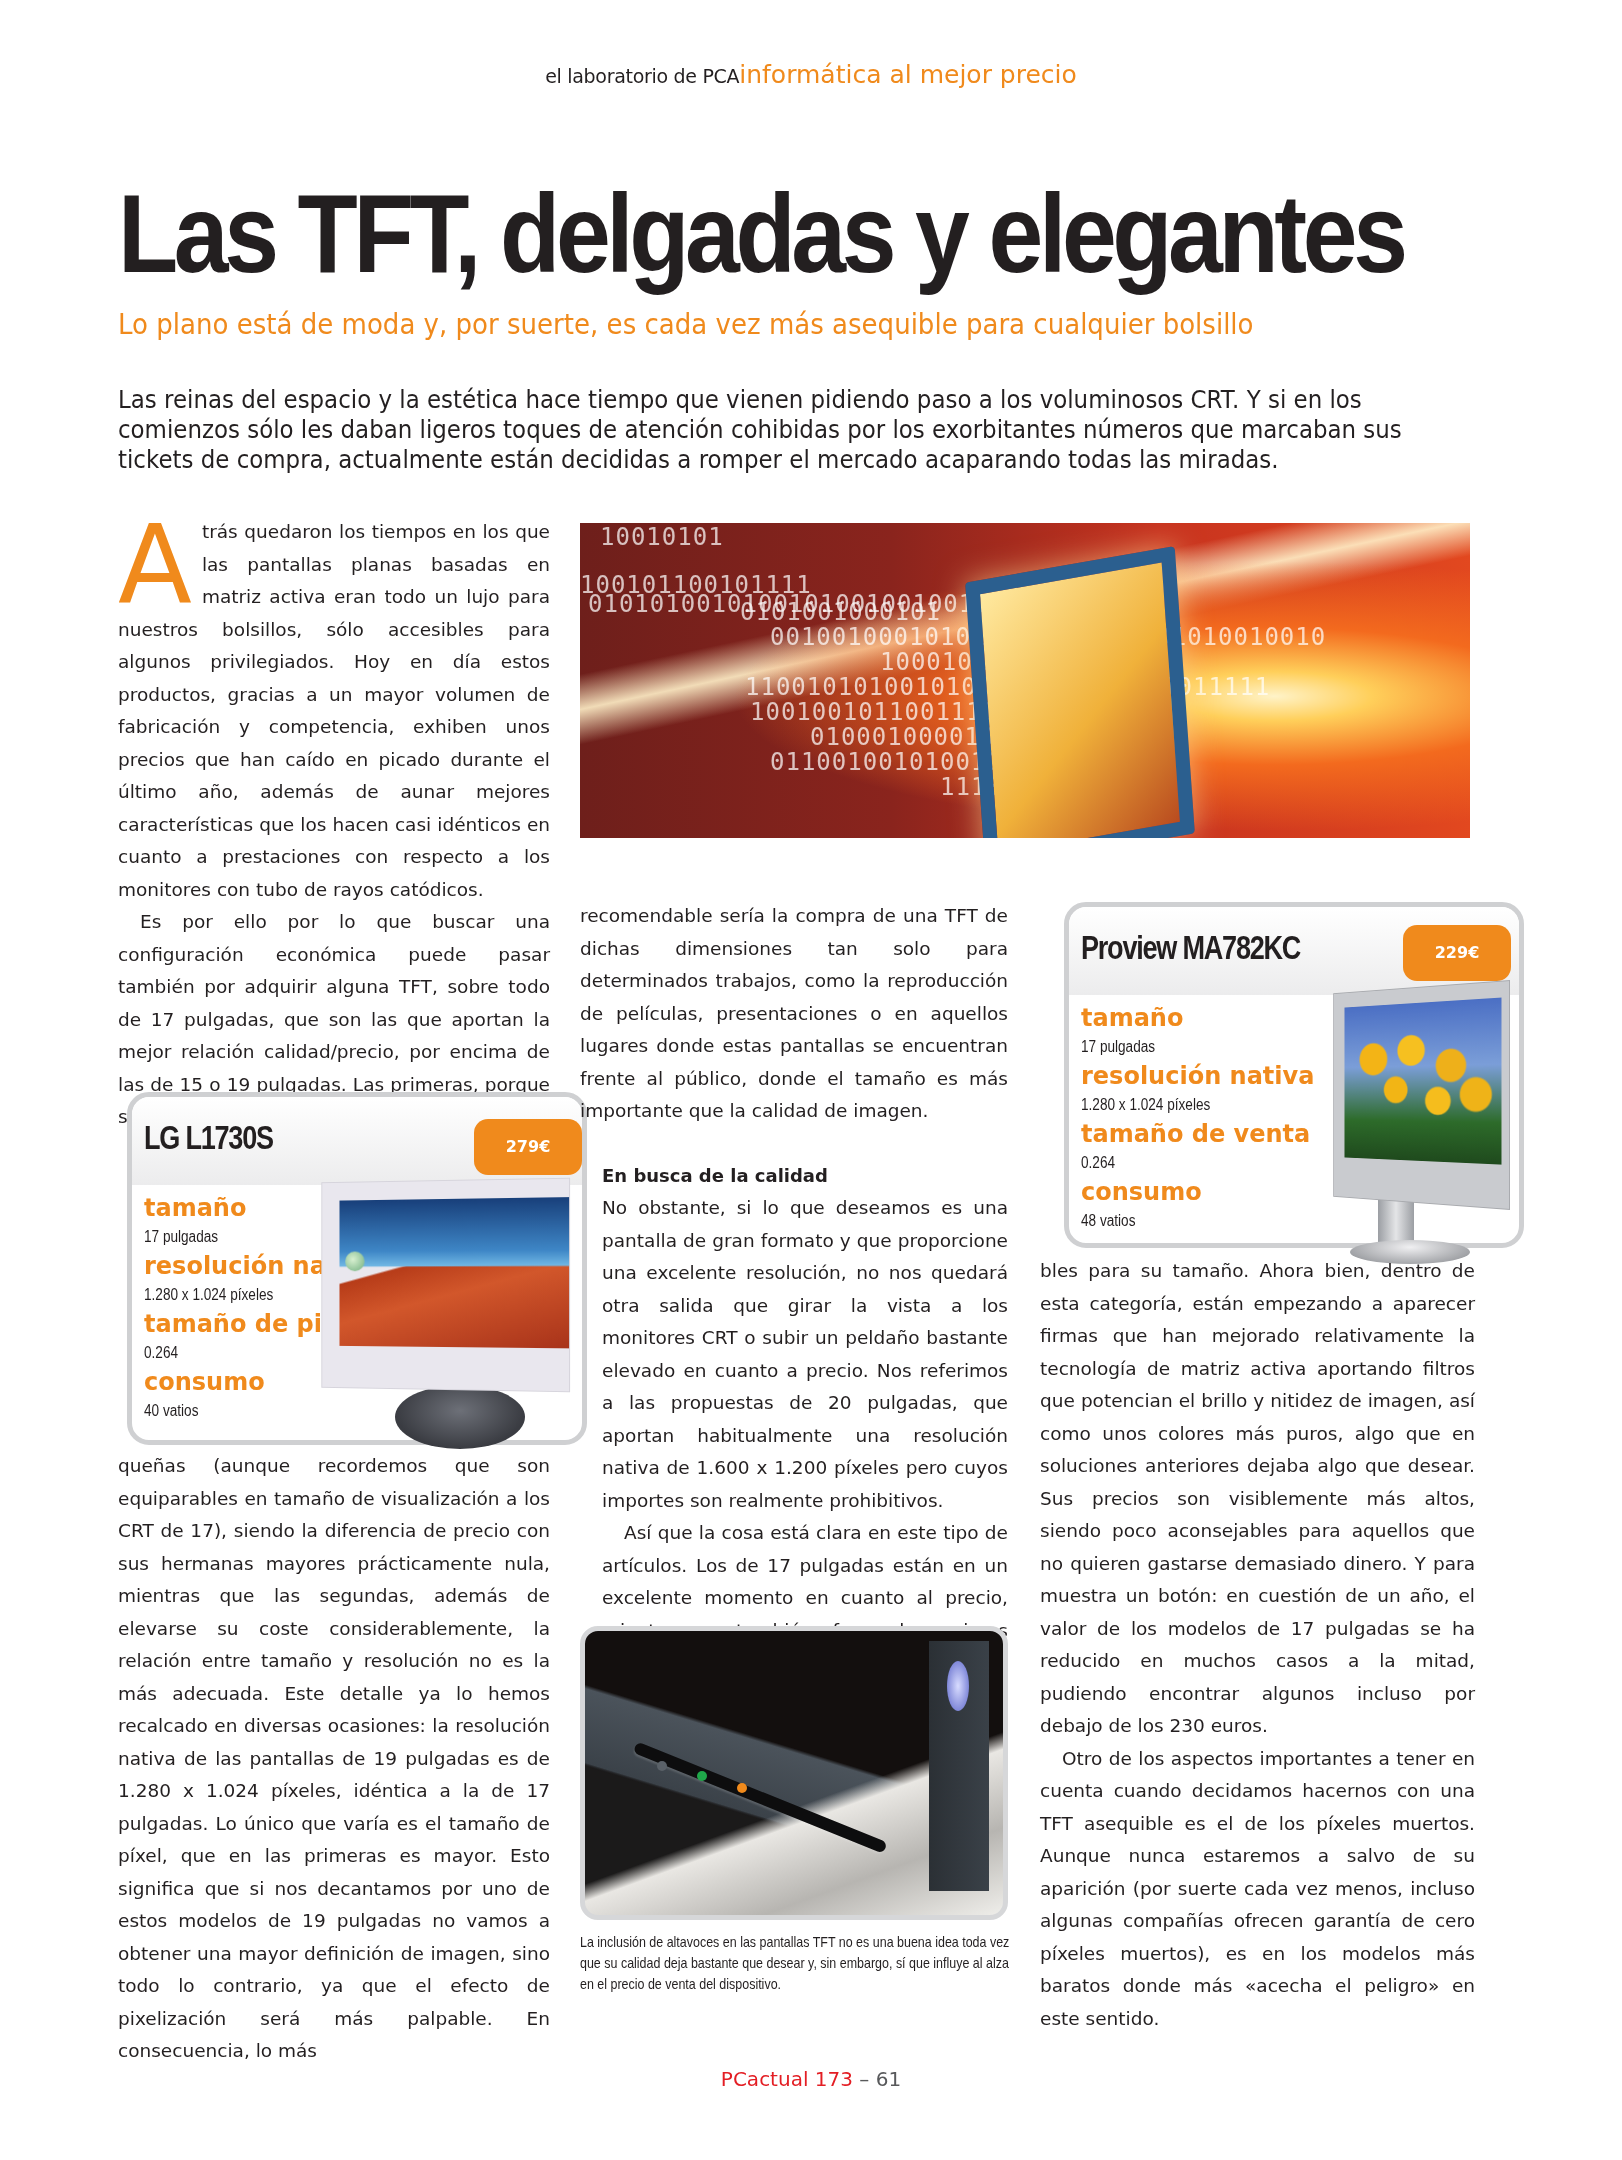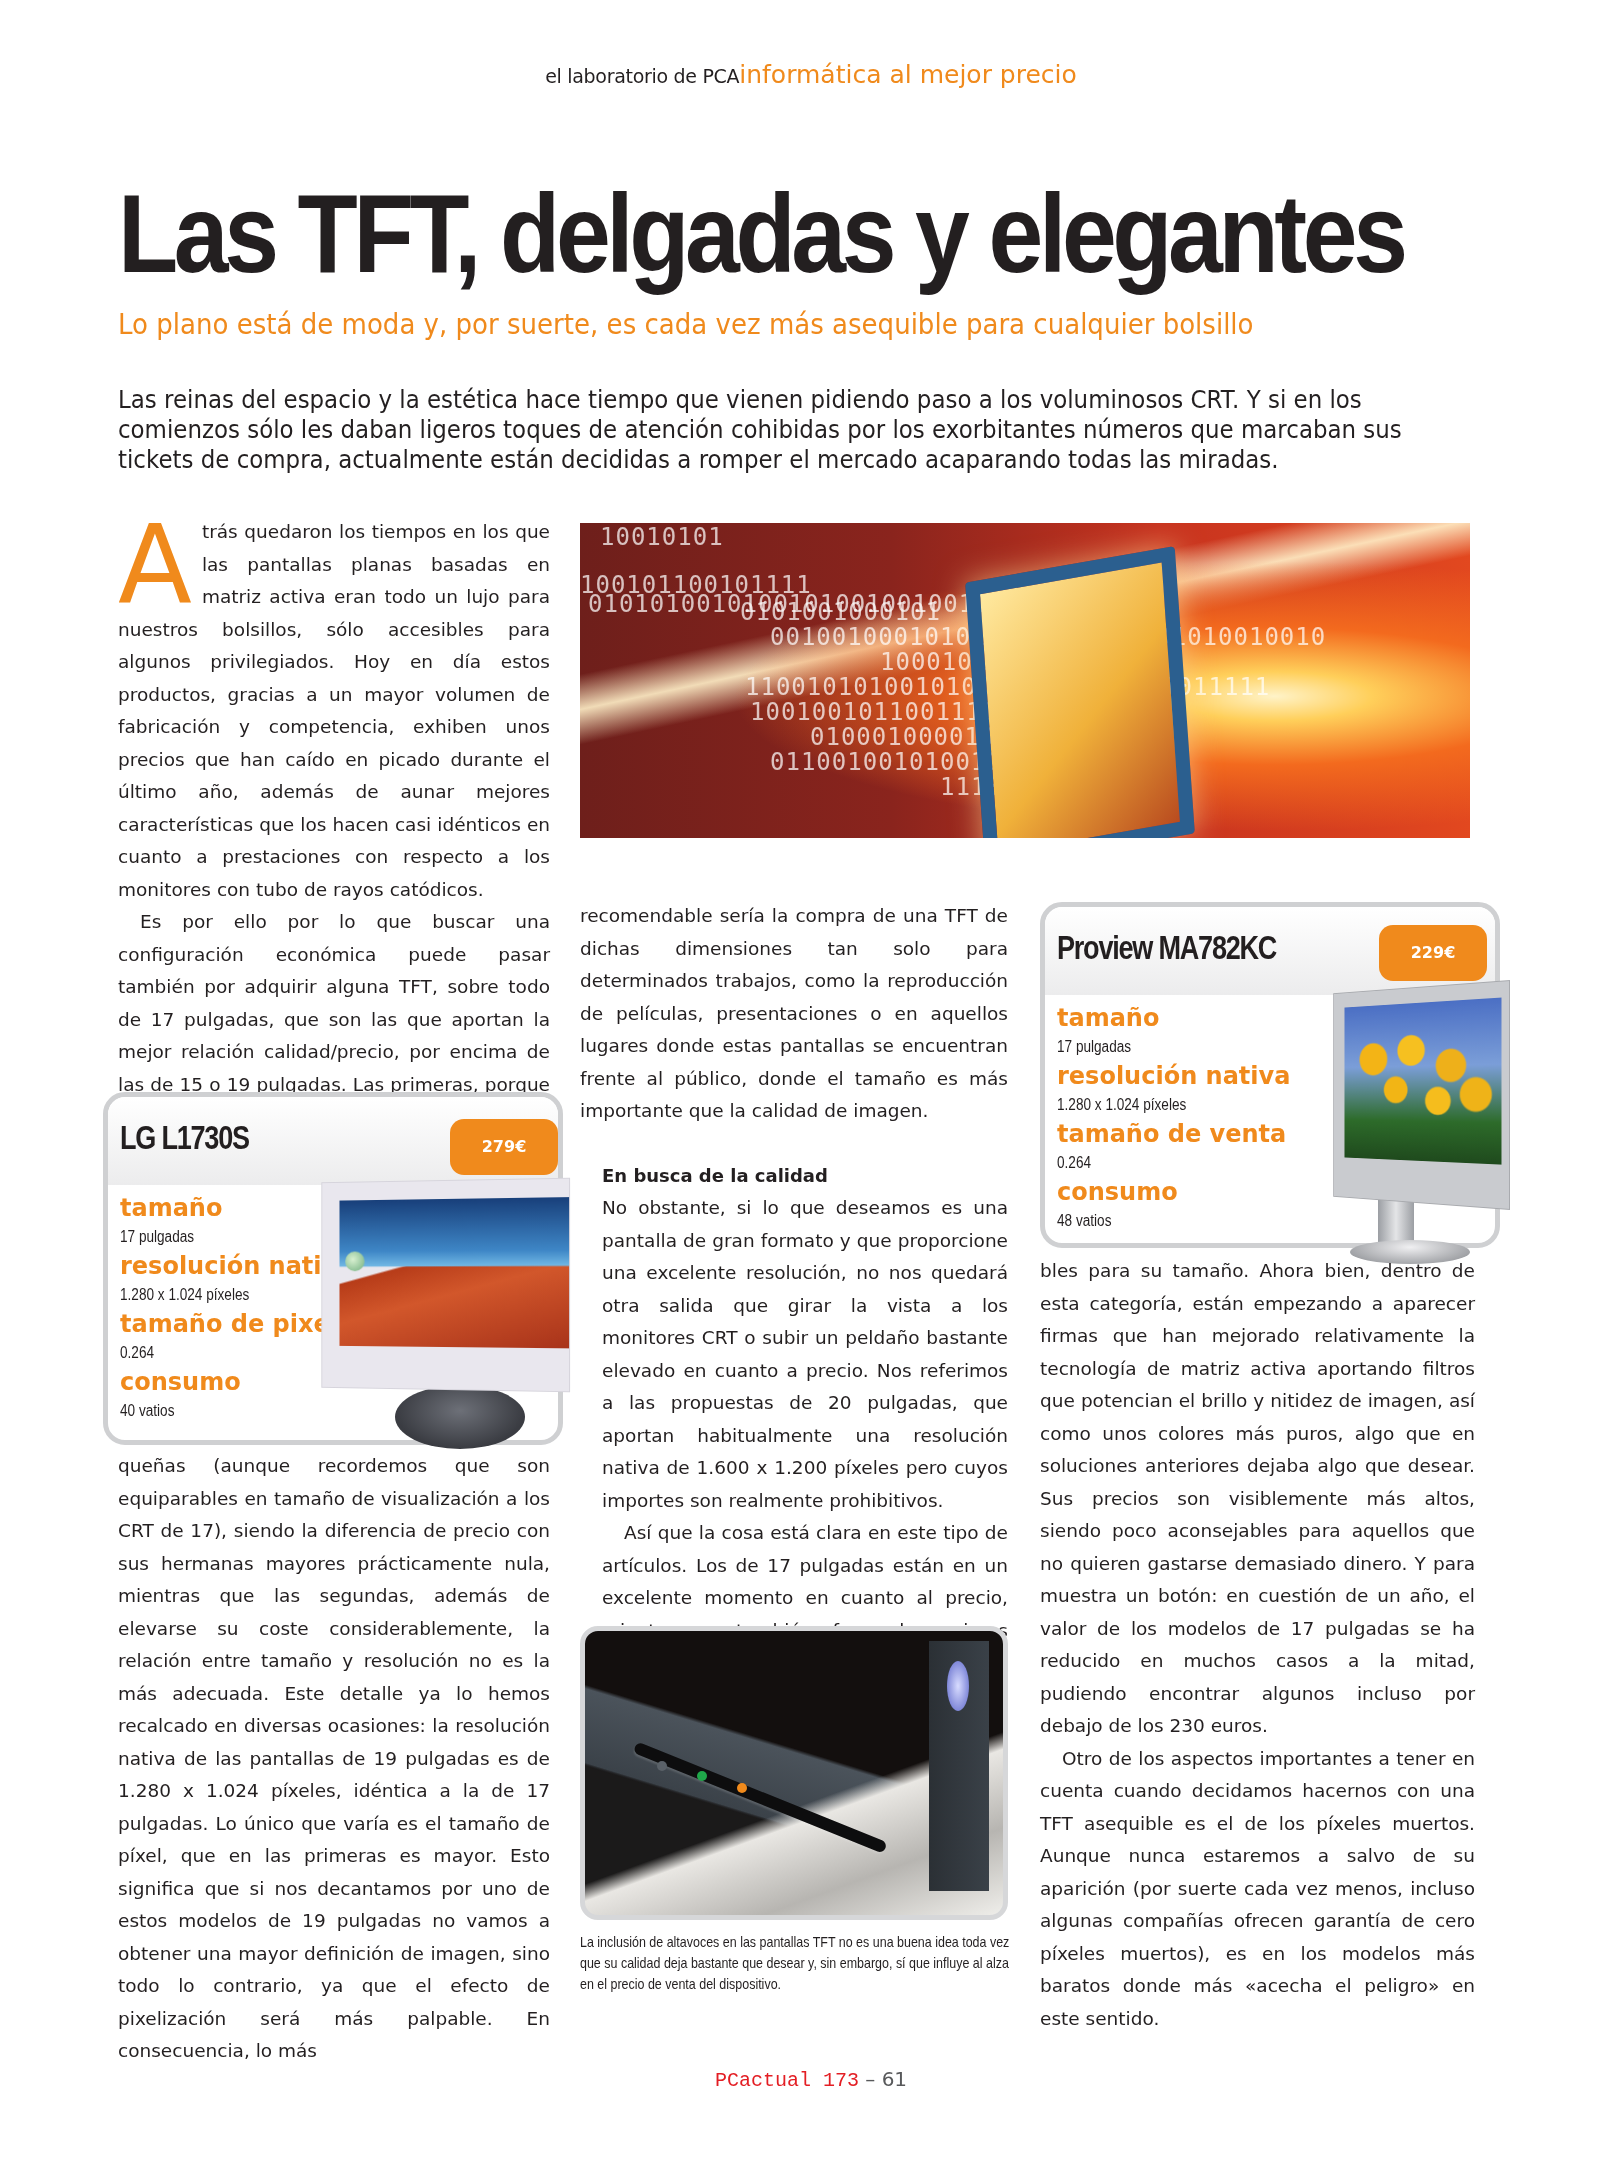--- a/index.html
+++ b/index.html
@@ -31,21 +31,21 @@
     background:
       radial-gradient(ellipse at 78% 55%, #fff3c8 0%, #ffcf5a 10%, #f36a1e 28%, rgba(200,40,20,0.0) 55%),
       linear-gradient(168deg, rgba(255,255,255,0) 30%, rgba(255,240,200,0.9) 37%, rgba(255,255,255,0) 44%),
       linear-gradient(90deg, #6e1f1b 0%, #8a241d 35%, #c7331f 65%, #e2481f 100%); }
   .hero .bits { position: absolute; font-family: "DejaVu Sans Mono", monospace; color: rgba(255,255,255,0.72); font-size: 24px; letter-spacing: 1px; white-space: nowrap; }
   .hero .monitor { position: absolute; left: 395px; top: 40px; width: 210px; height: 290px; border: 14px solid #2b5f8f; border-radius: 4px; transform: skewY(-6deg) rotate(-4deg);
     background: linear-gradient(135deg, #ffe9a0, #f0b13a 55%, #b94b1f); box-shadow: 0 0 30px rgba(255,220,150,0.6); }
   .hero .monitor-stand { position: absolute; left: 470px; top: 320px; width: 110px; height: 40px; background: #2d5a86; border-radius: 50% 50% 10px 10px; transform: skewX(-20deg); }
 
   
-  .card { border: 5px solid #cfd0d2; border-radius: 22px; background: #fff; overflow: visible; }
+  .card { border: 5px solid #cfd0d2; border-radius: 22px; background: #fff; overflow: visible; margin-left: 24px; }
   .card .card-head { height: 88px; border-radius: 18px 18px 0 0; background: linear-gradient(180deg, #ffffff 0%, #ececed 100%); position: relative; }
   .card .card-title { position: absolute; left: 12px; top: 22px; font-family: "Liberation Sans", sans-serif; font-weight: bold; font-size: 33px; letter-spacing: -1.5px; color: #231f20; transform: scaleX(0.82); transform-origin: left top; white-space: nowrap; }
   .card .price { position: absolute; width: 108px; height: 56px; border-radius: 14px; background: #f08a1c; color: #fff; font-weight: bold; font-size: 16px; line-height: 56px; text-align: center; }
   .card .specs { padding: 8px 0 0 12px; }
   .card .spec-label { color: #f08a1c; font-weight: bold; font-size: 24px; line-height: 30px; }
   .card .spec-value { font-family: "Liberation Sans", sans-serif; font-size: 16px; line-height: 28px; color: #231f20; transform: scaleX(0.85); transform-origin: left; white-space: nowrap; }
 
   .card-lg { left: 103px; top: 1092px; width: 460px; height: 353px; }
   .card-lg .price { right: 0px; top: 22px; }
   .card-pv { left: 1040px; top: 902px; width: 460px; height: 346px; }
@@ -86,21 +86,21 @@
   .photo .groove { position: absolute; left: 50px; top: 110px; width: 270px; height: 12px; border-radius: 6px; background: #0d0d0e; transform: rotate(22deg); transform-origin: left; box-shadow: 0 2px 2px rgba(255,255,255,0.15); }
   .photo .led { position: absolute; width: 10px; height: 10px; border-radius: 50%; }
   .photo .side { position: absolute; right: 14px; top: 10px; width: 60px; height: 250px; background: linear-gradient(90deg, #2b3035, #3a4148); }
   .photo .dial { position: absolute; right: 34px; top: 30px; width: 22px; height: 50px; border-radius: 50%; background: radial-gradient(ellipse, #d8dcff, #5a64c8); }
 
   .caption { left: 580px; top: 1932px; width: 430px; font-family: "Liberation Sans", sans-serif; font-size: 14.5px; line-height: 21px; color: #231f20; transform: scaleX(0.86); transform-origin: left top; width: 500px; }
 
   .byline { font-weight: bold; color: #f08a1c; font-size: 19px; }
 
   .footer { left: 0; top: 2067px; width: 1622px; text-align: center; font-size: 20px; }
-  .footer .mag { color: #e31e24; font-family: Liberation Mono, monospace; }
+  .footer .mag { color: #e31e24; }
   .footer .pg { color: #58595b; }
 </style>
 </head>
 <body>
 
 <div class="abs section-header">
   <span class="lab">el laboratorio de PCA</span><span class="tag">informática al mejor precio</span>
 </div>
 
 <h1 class="abs title">Las TFT, delgadas y elegantes</h1>

